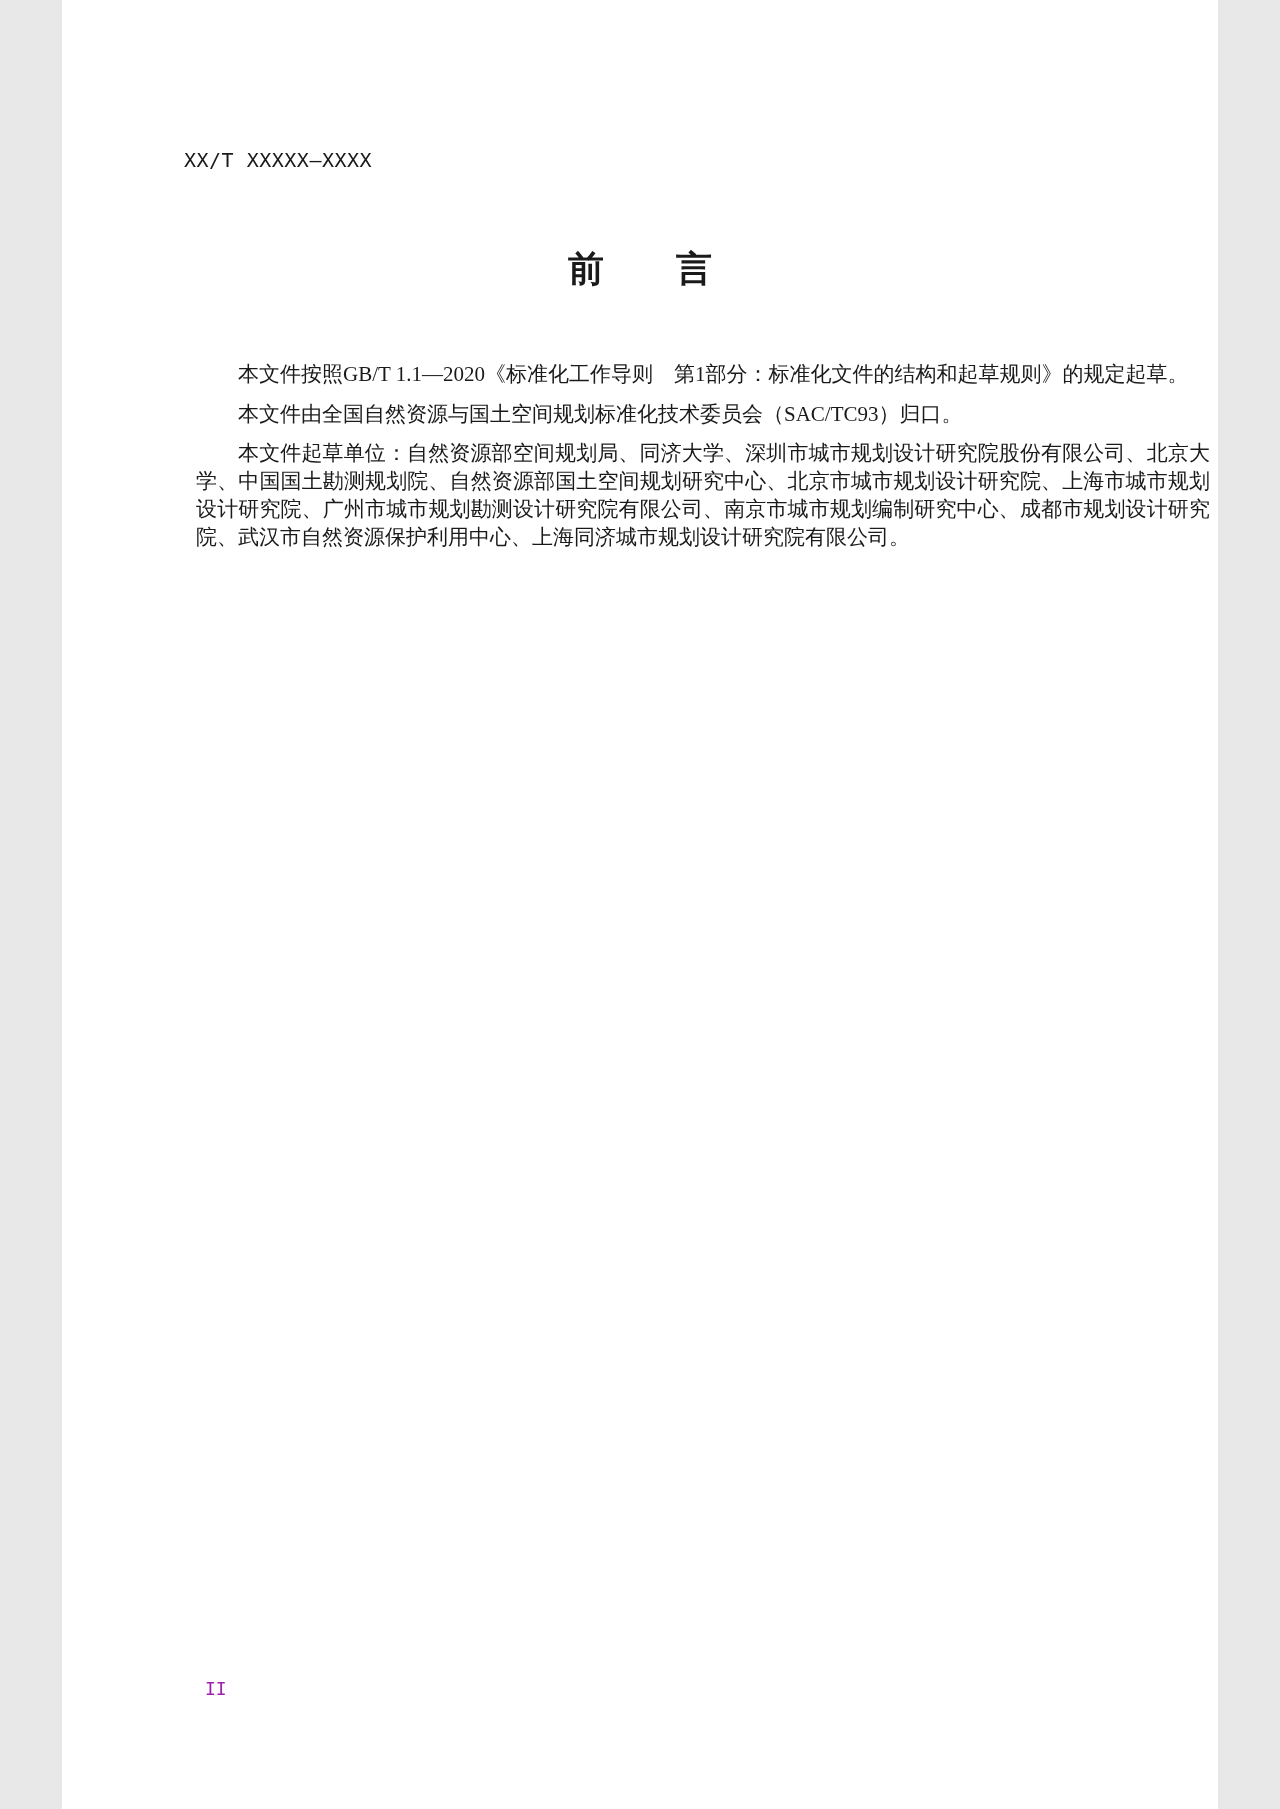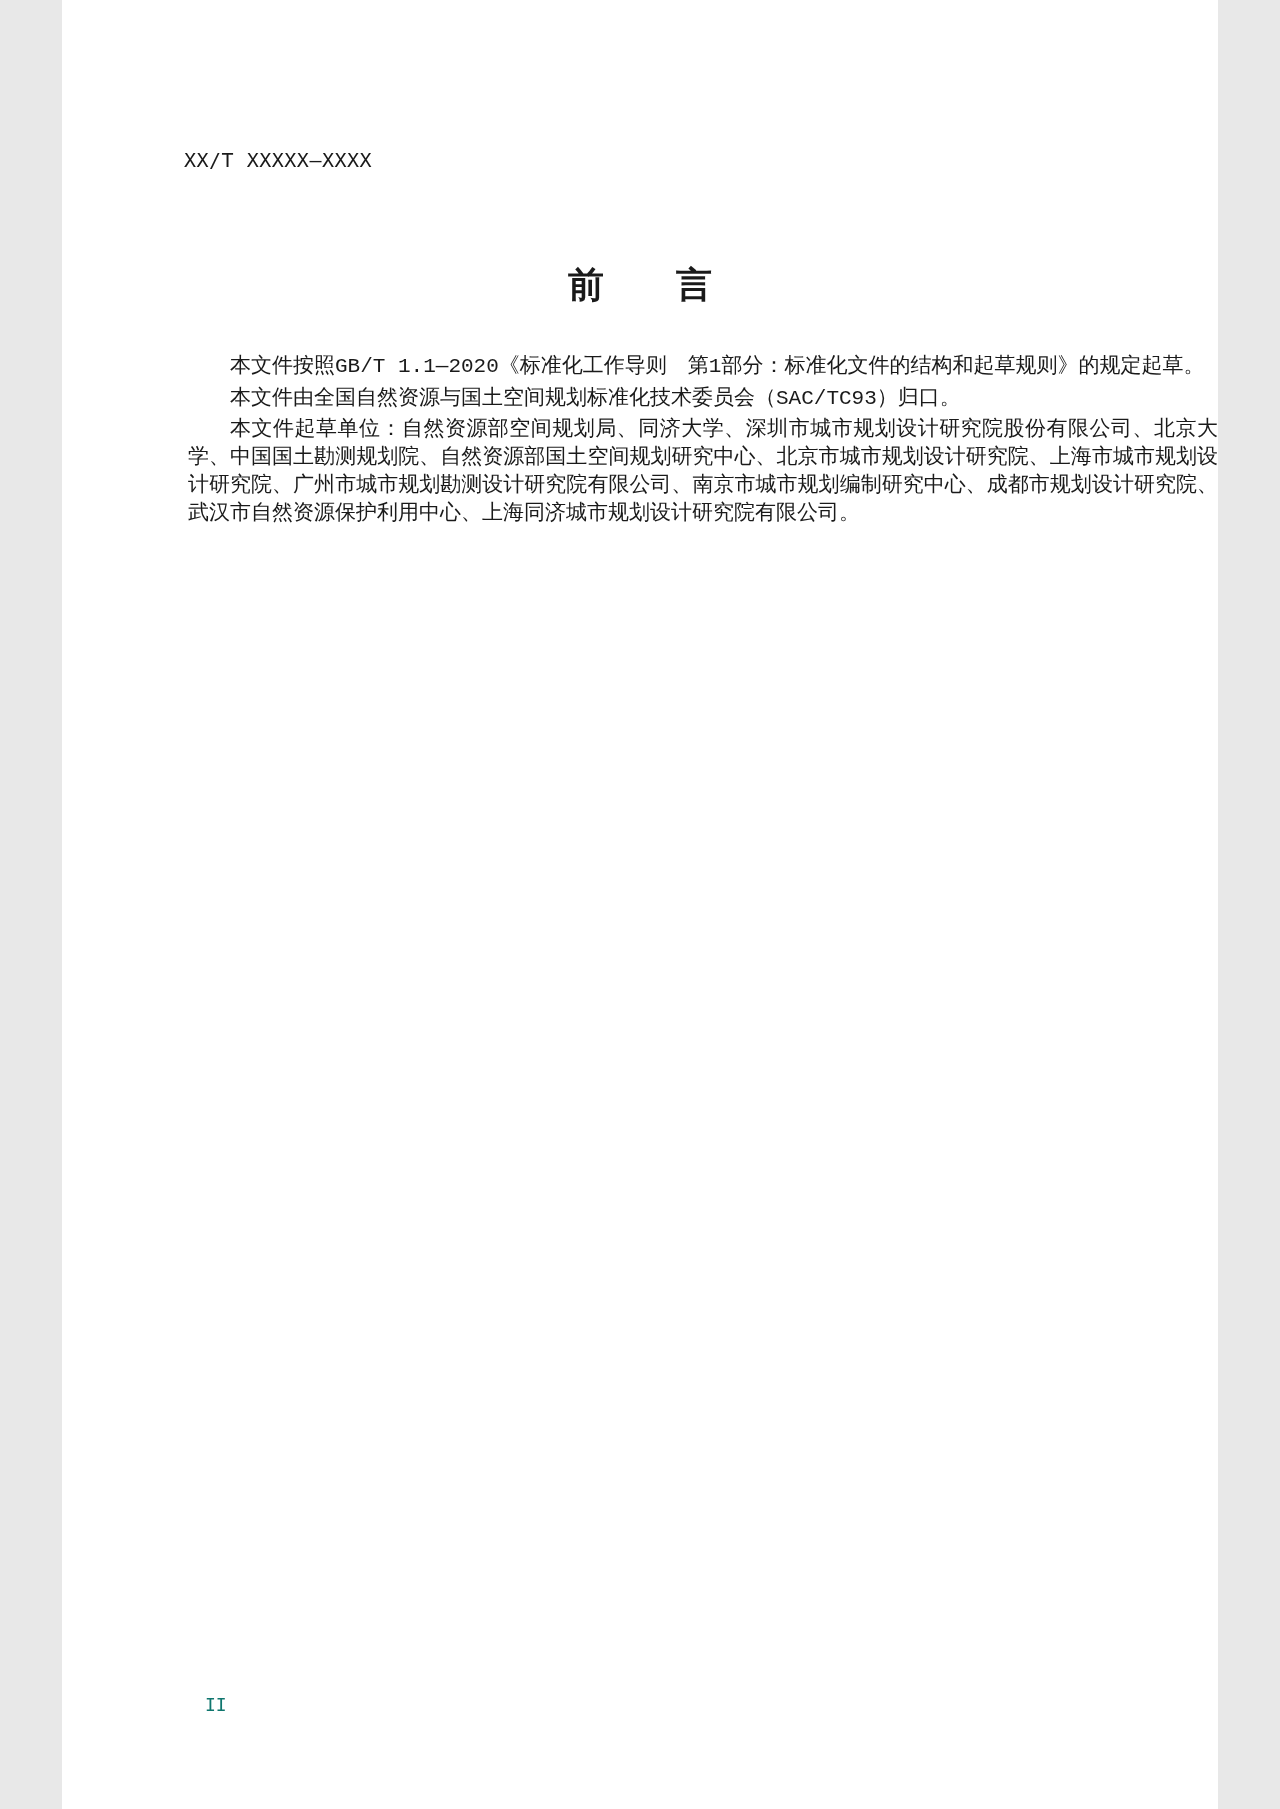--- a/index.html
+++ b/index.html
@@ -23,53 +23,51 @@
     top: 148px;
     font-family: "DejaVu Sans Mono", "Liberation Mono", monospace;
     font-size: 20px;
     letter-spacing: 0.5px;
     white-space: pre;
   }
   .doc-title {
     position: absolute;
     left: 0;
     right: 0;
-    top: 263px;
+    top: 247px;
     margin: 0;
     text-align: center;
     font-family: "Liberation Sans", "DejaVu Sans", sans-serif;
     font-weight: bold;
     font-size: 36px;
     line-height: 44px;
     white-space: pre;
   }
   .content {
     position: absolute;
     left: 122px;
     top: 349px;
     width: 1038px;
     font-size: 21px;
     line-height: 27.7px;
     text-align: justify;
     text-justify: inter-ideograph;
   }
   .content p {
-    margin: 4px;
+    margin: 12px;
     padding: 0;
     text-indent: 2em;
-    font-family: Liberation Mono, monospace;
   }
   .page-number {
     position: absolute;
     left: 143px;
     top: 1678px;
     font-family: "DejaVu Sans Mono", "Liberation Mono", monospace;
     font-size: 18px;
-    color: #0f766e;
-    margin-top: 16px;
+    color: #a21caf;
   }
 </style>
 </head>
 <body>
 
 <div class="page">
   <div class="header-code">XX/T XXXXX—XXXX</div>
 
   <h1 class="doc-title">前　　言</h1>
 

